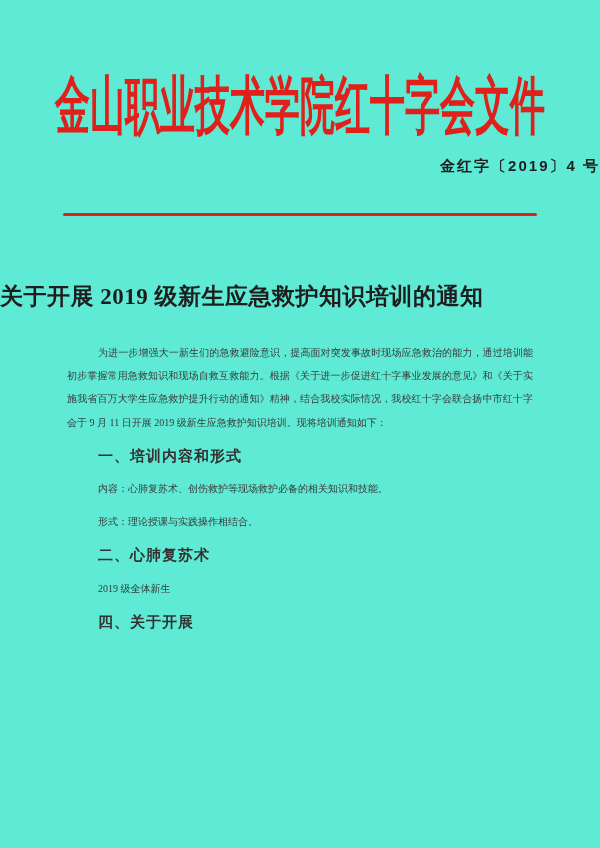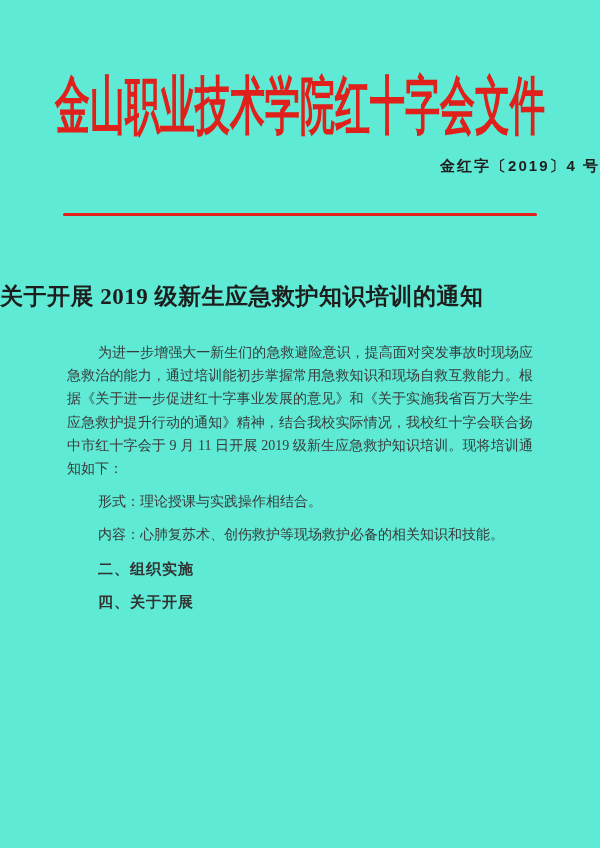--- a/index.html
+++ b/index.html
@@ -77,21 +77,21 @@
   }
   
   .body-text {
     position: absolute;
     top: 341px;
     left: 67px;
     width: 466px;
   }
   .body-text p {
     margin: 0;
-    font-size: 14px;
+    font-size: 10px;
     line-height: 23.2px;
     color: #3a3a3a;
     text-align: justify;
     text-indent: 31px;
     font-family: "Liberation Serif", serif;
   }
   .body-text p + p {
     margin-top: 10px;
   }
   .body-text p.heading {
@@ -113,19 +113,21 @@
   </div>
 
   <div class="doc-number">金红字〔2019〕4 号</div>
 
   <div class="red-line"></div>
 
   <div class="doc-title">关于开展 2019 级新生应急救护知识培训的通知</div>
 
   <div class="body-text">
     <p>为进一步增强大一新生们的急救避险意识，提高面对突发事故时现场应急救治的能力，通过培训能初步掌握常用急救知识和现场自救互救能力。根据《关于进一步促进红十字事业发展的意见》和《关于实施我省百万大学生应急救护提升行动的通知》精神，结合我校实际情况，我校红十字会联合扬中市红十字会于 9 月 11 日开展 2019 级新生应急救护知识培训。现将培训通知如下：</p>
+    <p class="heading">一、培训内容和形式</p>
+    <p>内容：心肺复苏术、创伤救护等现场救护必备的相关知识和技能。</p>
     <p>形式：理论授课与实践操作相结合。</p>
-    <p>内容：心肺复苏术、创伤救护等现场救护必备的相关知识和技能。</p>
-    <p class="heading">二、组织实施</p>
+    <p class="heading">二、心肺复苏术</p>
+    <p>2019 级全体新生</p>
     <p class="heading">四、关于开展</p>
   </div>
 
 </div>
 
 </body></html>

